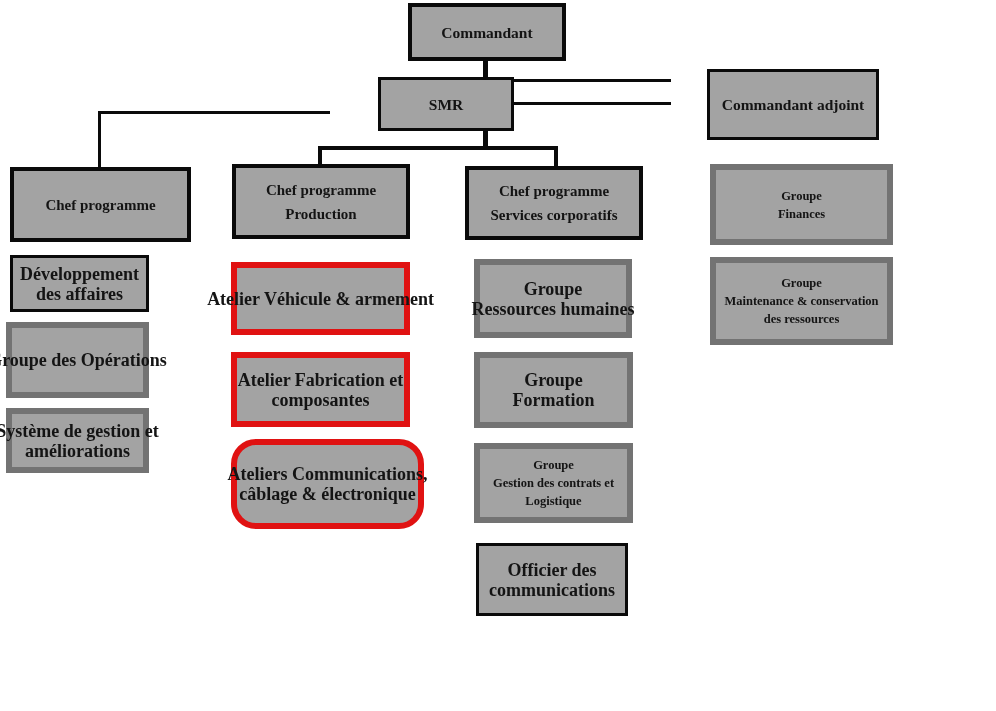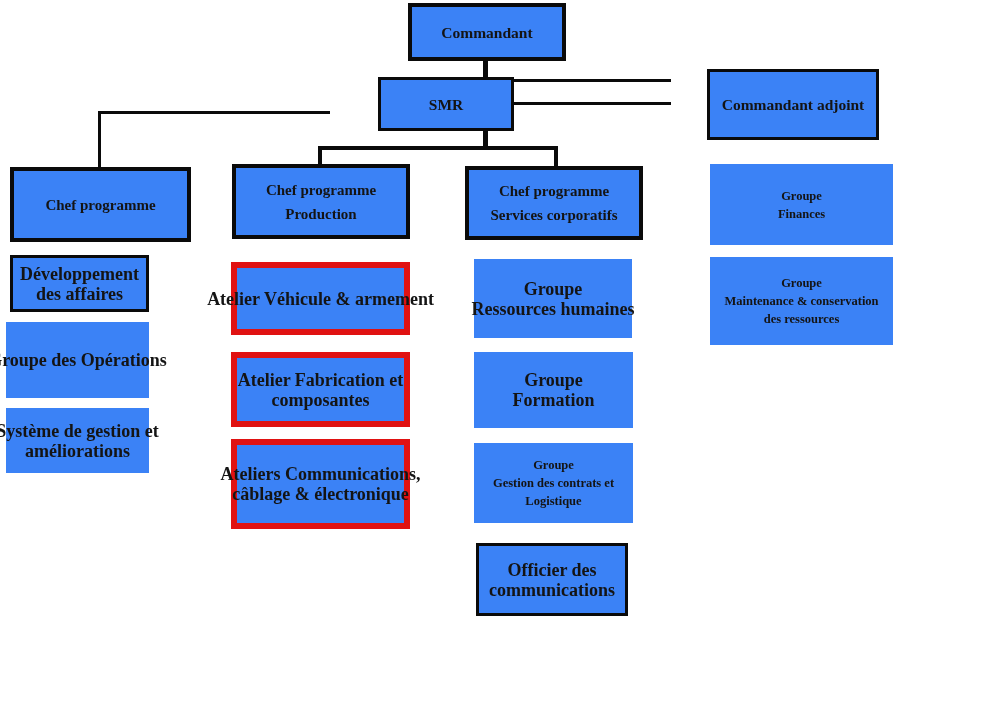--- a/index.html
+++ b/index.html
@@ -10,34 +10,34 @@
     background: #ffffff;
     font-family: "Liberation Serif", "DejaVu Serif", serif;
     color: #141414;
     overflow: hidden;
   }
 
   
   .node {
     position: absolute;
     box-sizing: border-box;
-    background: #3b82f6;
+    background: #a3a3a3;
     display: flex;
     flex-direction: column;
     align-items: center;
     justify-content: center;
     text-align: center;
     font-weight: 700;
     z-index: 2;
   }
   .node span { display: block; white-space: nowrap; }
 
   .bk3 { border: 3px solid #0a0a0a; }
   .bk4 { border: 4px solid #0a0a0a; }
-  .blue { border: 6px solid #3b82f6; }
+  .blue { border: 6px solid #737373; }
   .red  { border: 6px solid #e01212; }
 
   .fs16 { font-size: 15.5px; line-height: 25px; }
   .fs15 { font-size: 15px;   line-height: 24px; }
   .fs13 { font-size: 18px;   line-height: 20px; }
   .fs12 { font-size: 12.5px; line-height: 18px; }
 
   
   .n-commandant        { left: 408px; top: 3px;   width: 158px; height: 58px; }
   .n-smr               { left: 330px; top: 77px;  width: 136px; height: 54px; margin-left: 48px; }
@@ -46,21 +46,21 @@
   .n-chef-planif       { left: 10px;  top: 167px; width: 181px; height: 75px; }
   .n-chef-prod         { left: 232px; top: 164px; width: 178px; height: 75px; }
   .n-chef-serv         { left: 465px; top: 166px; width: 178px; height: 74px; }
 
   .n-dev-affaires      { left: 10px;  top: 255px; width: 139px; height: 57px; }
   .n-grp-operations    { left: 6px;   top: 322px; width: 143px; height: 76px; }
   .n-sys-gestion       { left: 6px;   top: 408px; width: 143px; height: 65px; }
 
   .n-atl-vehicule      { left: 231px; top: 262px; width: 179px; height: 73px; }
   .n-atl-fabrication   { left: 231px; top: 352px; width: 179px; height: 75px; }
-  .n-atl-comm          { left: 231px; top: 439px; width: 179px; height: 90px; }
+  .n-atl-comm          { left: 231px; top: 439px; width: 193px; height: 90px; border-radius: 25px; }
 
   .n-grp-rh            { left: 474px; top: 259px; width: 158px; height: 79px; }
   .n-grp-formation     { left: 474px; top: 352px; width: 159px; height: 76px; }
   .n-grp-contrats      { left: 474px; top: 443px; width: 159px; height: 80px; }
   .n-off-comm          { left: 476px; top: 543px; width: 152px; height: 73px; }
   .n-off-secu          { left: 476px; top: 629px; width: 152px; height: 74px; }
 
   .n-grp-finances      { left: 710px; top: 164px; width: 183px; height: 81px; }
   .n-grp-maintenance   { left: 710px; top: 257px; width: 183px; height: 88px; }
 

